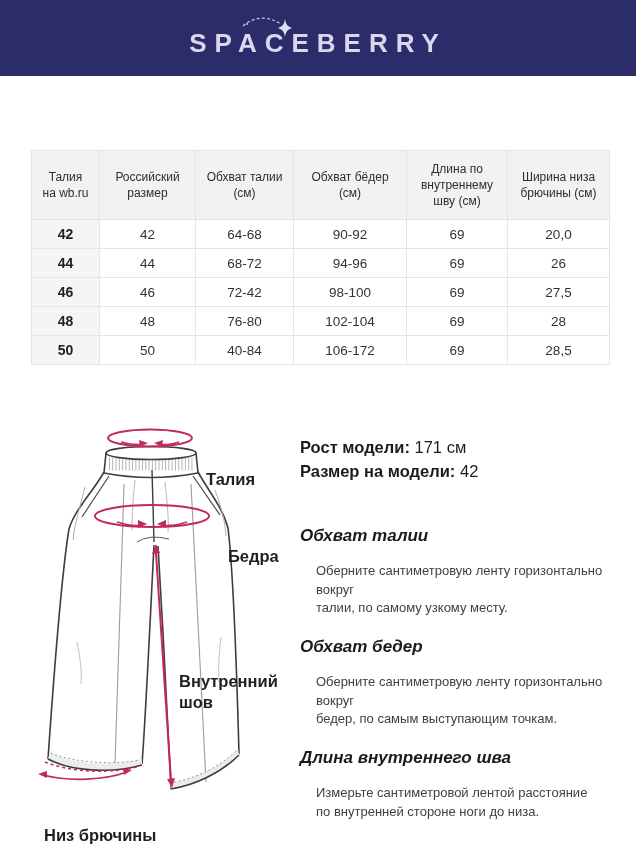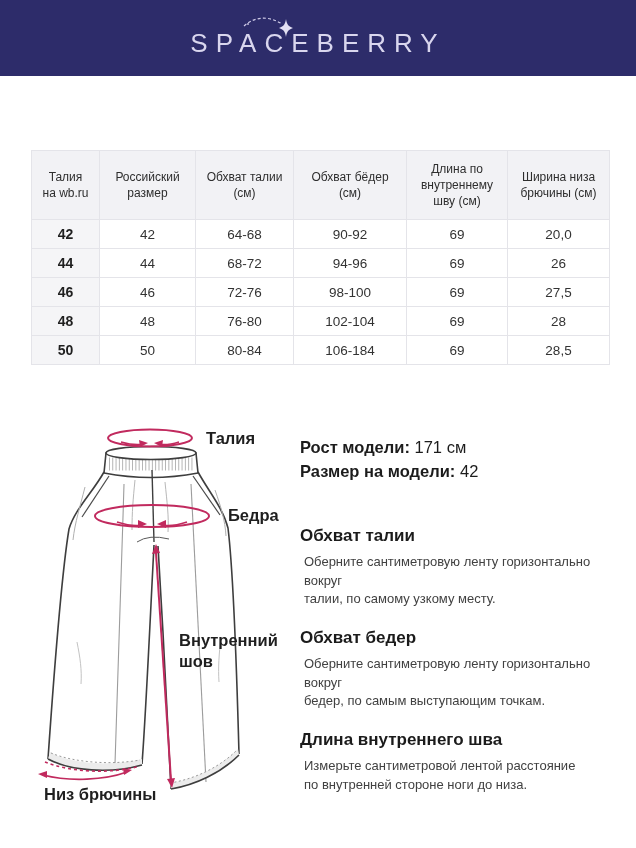--- a/index.html
+++ b/index.html
@@ -2,50 +2,50 @@
 <html><head>
 <meta charset="utf-8">
 <style>
   html,body{margin:0;padding:0;background:#fff;}
   .page{position:relative;width:636px;height:848px;background:#ffffff;overflow:hidden;
         font-family:"Liberation Sans",sans-serif;-webkit-font-smoothing:antialiased;}
 
   
   .banner{position:absolute;left:0;top:0;width:636px;height:76px;background:#2d2c6a;
           display:flex;align-items:center;justify-content:center;}
-  .logo{position:relative;color:#d9d6ee;font-size:26px;font-weight:400;
+  .logo{position:relative;color:#d9d6ee;font-size:26px;font-weight:700;
         letter-spacing:8px;line-height:1;padding-top:10px;}
   .logo .star-svg{position:absolute;left:52px;top:-6px;width:52px;height:24px;}
 
   
   .size-table{position:absolute;left:31px;top:150px;width:578px;border-collapse:collapse;
               table-layout:fixed;}
   .size-table th,.size-table td{border:1px solid #e4e4e9;text-align:center;vertical-align:middle;}
   .size-table thead th{background:#f2f2f5;font-weight:400;font-size:12px;color:#2e2e2e;
                        height:60px;padding:4px 10px;line-height:1.35;}
   .size-table tbody th{background:#f5f5f7;font-weight:700;font-size:14px;color:#1f1f1f;height:26px;}
   .size-table tbody td{background:#ffffff;font-size:13.5px;color:#333333;height:26px;}
 
   
   .diagram{position:absolute;left:0;top:0;width:636px;height:848px;pointer-events:none;}
   .pants-svg{position:absolute;left:25px;top:412px;width:265px;height:405px;}
-  .dlabel{position:absolute;font-size:16.5px;font-weight:600;color:#1f1f1f;line-height:1.25;}
+  .dlabel{position:absolute;font-size:16.5px;font-weight:600;color:#1f1f1f;line-height:1.25;margin-top:41px;}
   .lbl-waist{left:206px;top:428px;}
   .lbl-hips{left:228px;top:505px;}
   .lbl-inseam{left:179px;top:630px;width:100px;}
   .lbl-hem{left:44px;top:784px;}
 
   
   .right-col{position:absolute;left:300px;top:438px;width:332px;}
   .model-info{margin:0 0 44px 0;}
   .model-info p{margin:0 0 4.5px 0;font-size:16.5px;line-height:1.2;color:#1c1c1c;}
   .model-info .lbl{font-weight:700;}
   .model-info .val{font-weight:400;}
-  .sec h3{margin:0 0 7px 0;font-size:17px;font-weight:700;color:#1b1b1b;line-height:1.2;}
-  .sec p{margin:4px;font-size:13px;line-height:1.4;color:#414141;white-space:pre-line;}
+  .sec h3{margin:0 0 7px 0;font-size:17px;font-weight:700;color:#1b1b1b;line-height:1.2;font-style:italic;}
+  .sec p{margin:16px;font-size:13px;line-height:1.4;color:#414141;white-space:pre-line;}
   .sec + .sec{margin-top:20px;}
 </style>
 </head>
 <body>
 
 <div class="page">
 
   <header class="banner">
     <div class="logo">
       <svg class="star-svg" viewBox="0 0 52 24" aria-hidden="true">
@@ -89,38 +89,38 @@
         <th>44</th>
         <td>44</td>
         <td>68-72</td>
         <td>94-96</td>
         <td>69</td>
         <td>26</td>
       </tr>
       <tr>
         <th>46</th>
         <td>46</td>
-        <td>72-76</td>
+        <td>72-42</td>
         <td>98-100</td>
         <td>69</td>
         <td>27,5</td>
       </tr>
       <tr>
         <th>48</th>
         <td>48</td>
         <td>76-80</td>
         <td>102-104</td>
         <td>69</td>
         <td>28</td>
       </tr>
       <tr>
         <th>50</th>
         <td>50</td>
-        <td>80-84</td>
-        <td>106-184</td>
+        <td>40-84</td>
+        <td>106-172</td>
         <td>69</td>
         <td>28,5</td>
       </tr>
     </tbody>
   </table>
 
   <div class="diagram">
     <svg class="pants-svg" viewBox="0 0 265 405" aria-hidden="true">
 
       <path d="M81,41 L79,61 Q126,70 173,61 L171,41 Z" fill="#ffffff" stroke="#3e3e3e" stroke-width="1.6"></path>

